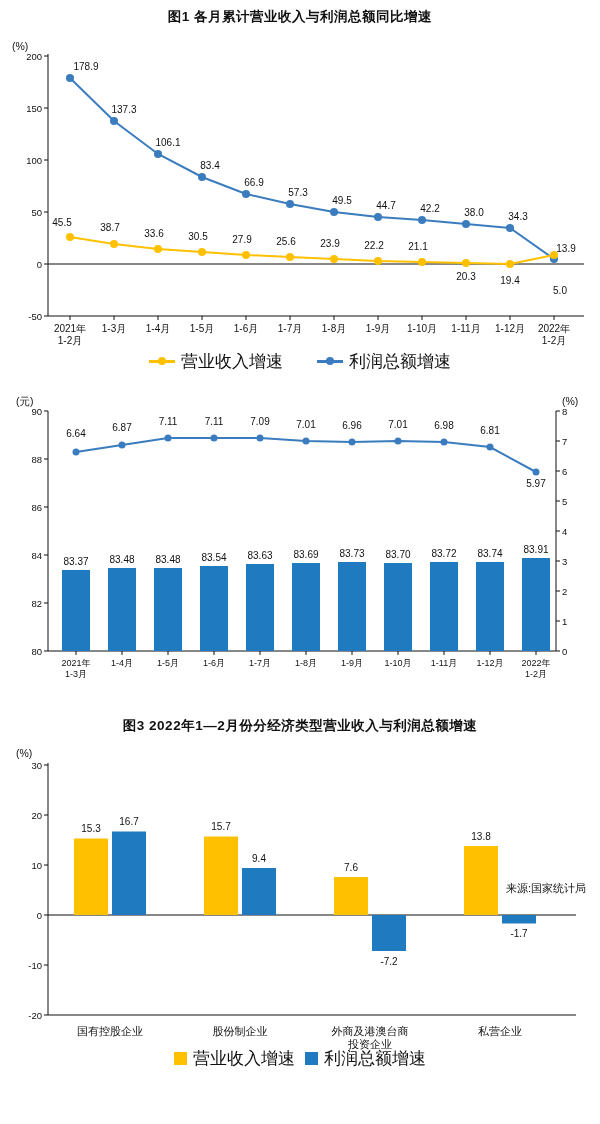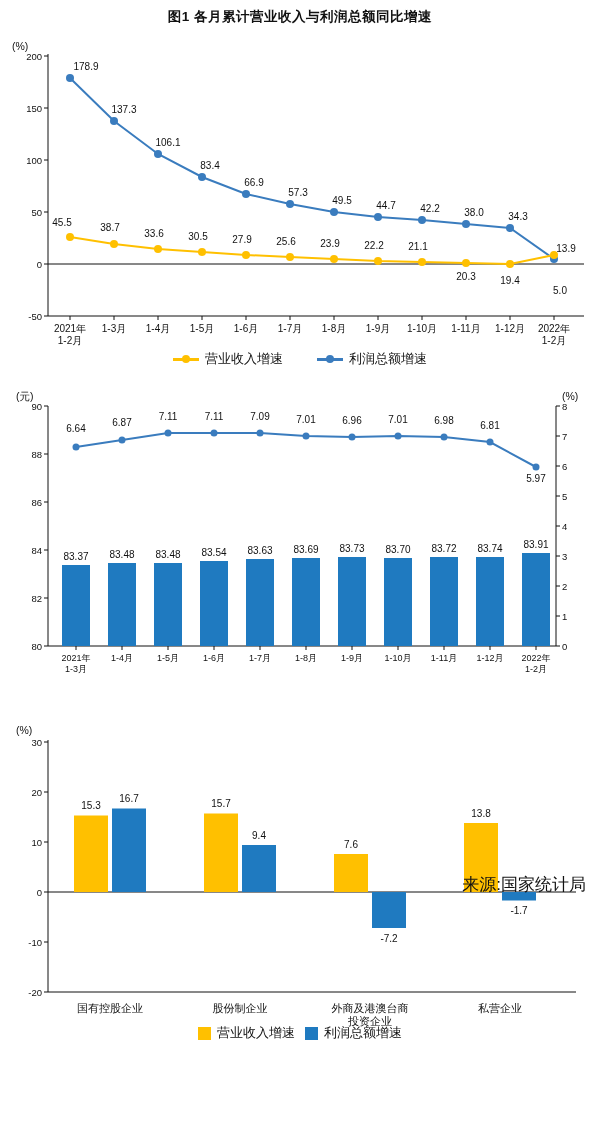--- a/index.html
+++ b/index.html
@@ -13,31 +13,31 @@
   .chart-block{position:relative;width:600px;}
   .chart-title{
     text-align:center;font-size:13.5px;font-weight:bold;color:#111;
     letter-spacing:.5px;
   }
   .plot-wrap{position:relative;}
   svg{display:block;}
 
   .legend{
     display:flex;justify-content:center;align-items:center;gap:34px;
-    font-size:13px;color:#111;margin-top:2px;
+    font-size:17px;color:#111;margin-top:2px;
   }
   .legend-item{display:flex;align-items:center;gap:6px;}
   .lg-line{display:inline-block;width:26px;height:3px;position:relative;}
   .lg-line .dot{
     position:absolute;left:9px;top:-3px;width:8px;height:8px;border-radius:50%;
   }
   .lg-box{display:inline-block;width:13px;height:13px;}
 
   .source{
-    position:absolute;right:14px;bottom:8px;font-size:17px;color:#111;
+    position:absolute;right:14px;bottom:8px;font-size:11px;color:#111;
   }
   .unit{font-size:10.5px;fill:#111;}
   .tick-txt{font-size:9.5px;fill:#111;}
   .val-txt{font-size:10px;fill:#111;}
   .cat-txt{font-size:10px;fill:#111;}
 </style>
 </head>
 <body>
 
 <div class="page">
@@ -311,20 +311,21 @@
           <text x="444" y="283">1-11月</text>
           <text x="490" y="283">1-12月</text>
           <text x="536" y="283">2022年</text>
             <text x="536" y="294">1-2月</text>
         </g>
       </svg>
     </div>
   </div>
 
   <div class="chart-block" style="padding-top:14px;">
+    <div class="chart-title">图3  2022年1—2月份分经济类型营业收入与利润总额增速</div>
     <div class="plot-wrap">
       <svg width="600" height="330" viewBox="0 0 600 330">
         <text class="unit" x="16" y="22">(%)</text>
 
         <line x1="48" y1="28" x2="48" y2="280" stroke="#111" stroke-width="1"></line>
         <line x1="48" y1="280" x2="576" y2="280" stroke="#111" stroke-width="1"></line>
         <line x1="48" y1="180" x2="576" y2="180" stroke="#111" stroke-width="1"></line>
         <g class="tick-txt" text-anchor="end">
           <text x="42" y="34">30</text>
           <text x="42" y="84">20</text>

